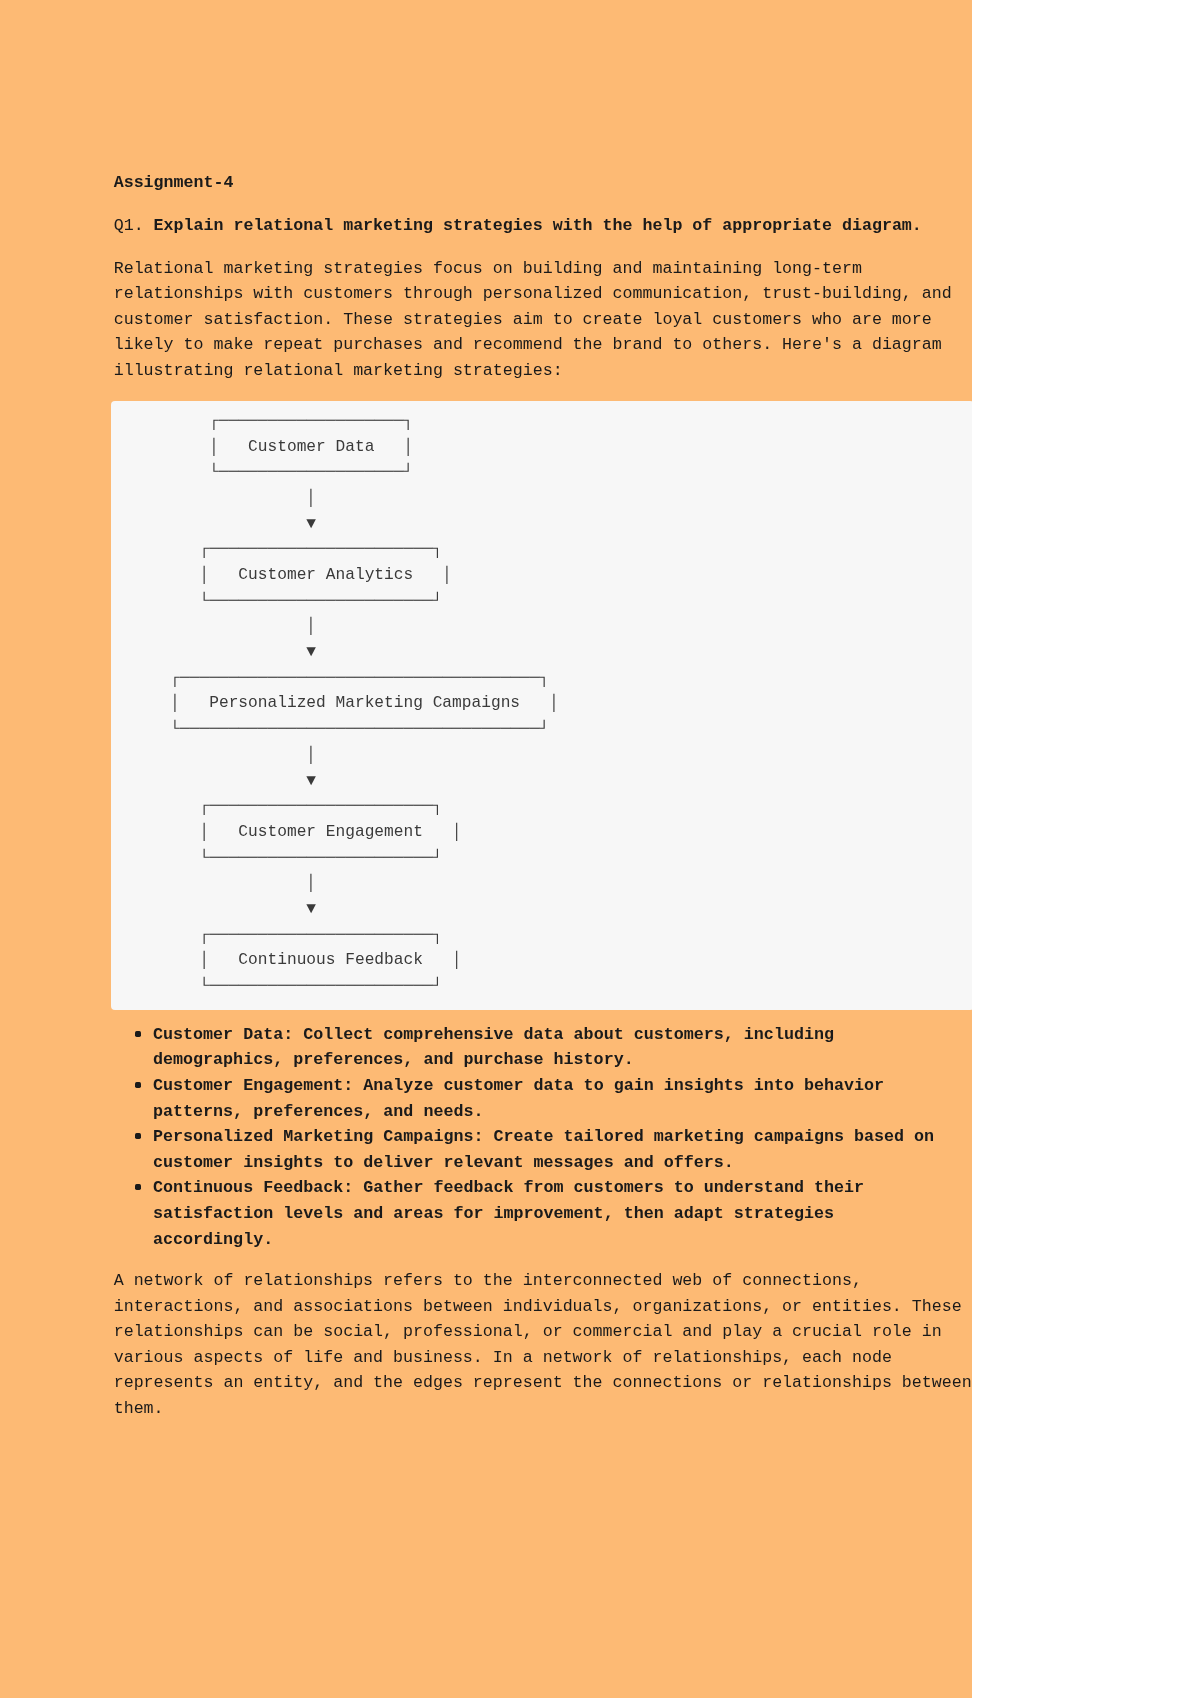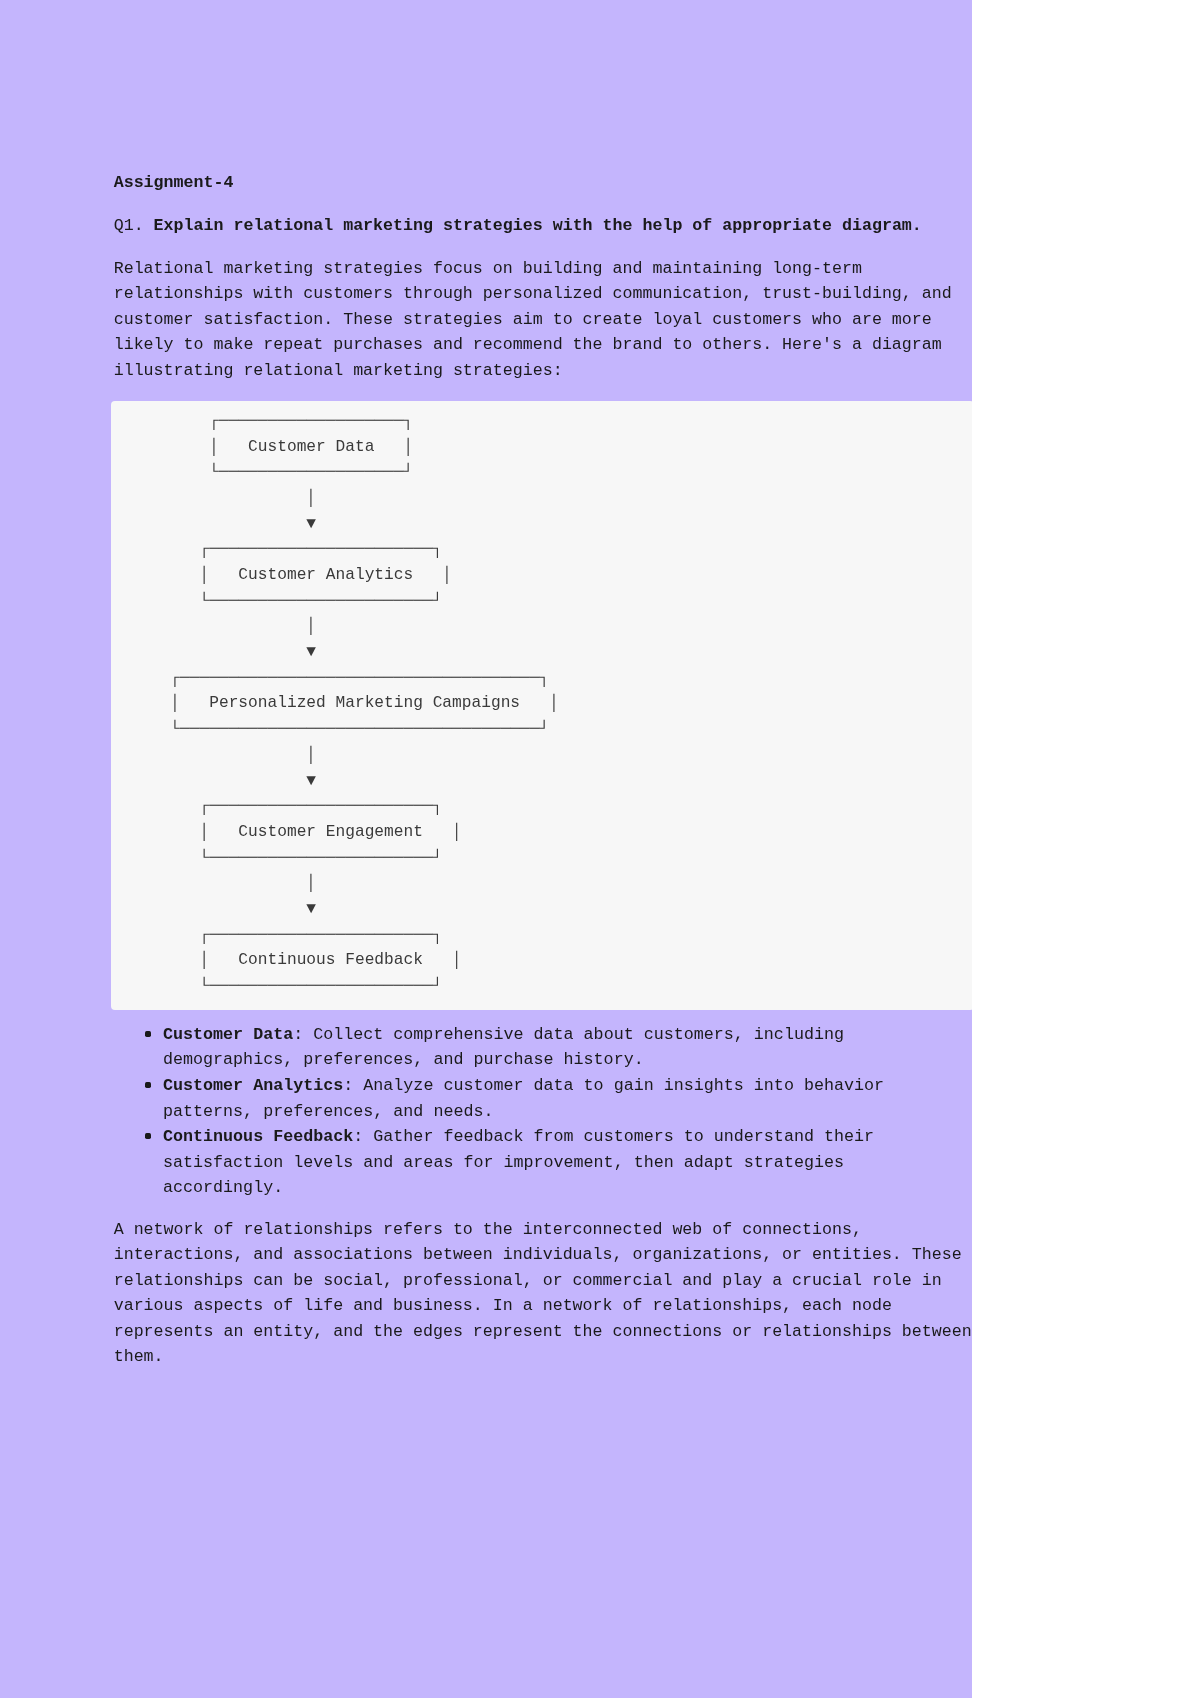--- a/index.html
+++ b/index.html
@@ -2,21 +2,21 @@
 <html><head>
 <meta charset="utf-8">
 <style>
   html, body { margin:0; padding:0; }
   body {
     width:1200px; height:1698px;
     background:#ffffff;
     font-family:"Liberation Mono", monospace;
     color:#1a1a1a;
   }
-  .page { position:relative; width:972px; height:1698px; overflow:hidden; background:#c4b5fd; }
+  .page { position:relative; width:972px; height:1698px; overflow:hidden; background:#fdba74; }
   .doc { position:absolute; left:113.7px; top:0; width:870px; will-change:opacity; }
 
   .para {
     font-size:16.64px;
     line-height:25.55px;
     margin:0;
   }
   .title { font-weight:bold; }
   .qheading strong { font-weight:bold; }
 
@@ -33,24 +33,25 @@
     overflow:hidden;
     box-sizing:border-box;
     position:relative;
     left:-2.4px;
     width:862.3px;
     height:608.7px;
 
   }
 
   ul.bullets {
-    margin:10px;
+    margin:0;
     padding-left:39.32px;
     padding-right:35.68px;
     list-style:none;
+    font-weight:bold;
   }
   ul.bullets li {
     font-size:16.698px;
     line-height:25.61px;
     position:relative;
   }
   ul.bullets li .marker {
     position:absolute;
     left:-18.3px;
     top:8.95px;
@@ -92,21 +93,22 @@
        │   Customer Engagement   │
        └───────────────────────┘
                   │
                   ▼
        ┌───────────────────────┐
        │   Continuous Feedback   │
        └───────────────────────┘</pre>
 
     <ul class="bullets" style="margin-top:12.1px">
         <li class="bullet"><span class="marker"></span><strong>Customer Data</strong><span>: Collect comprehensive data about customers, including demographics, preferences, and purchase history.</span></li>
-        <li class="bullet"><span class="marker"></span><strong>Customer Analytics</strong><span>: Analyze customer data to gain insights into behavior patterns, preferences, and needs.</span></li>
+        <li class="bullet"><span class="marker"></span><strong>Customer Engagement</strong><span>: Analyze customer data to gain insights into behavior patterns, preferences, and needs.</span></li>
+        <li class="bullet"><span class="marker"></span><strong>Personalized Marketing Campaigns</strong><span>: Create tailored marketing campaigns based on customer insights to deliver relevant messages and offers.</span></li>
         <li class="bullet"><span class="marker"></span><strong>Continuous Feedback</strong><span>: Gather feedback from customers to understand their satisfaction levels and areas for improvement, then adapt strategies accordingly.</span></li>
     </ul>
 
 
     <p class="para" style="margin-top:15.75px">A network of relationships refers to the interconnected web of connections, interactions, and associations between individuals, organizations, or entities. These relationships can be social, professional, or commercial and play a crucial role in various aspects of life and business. In a network of relationships, each node represents an entity, and the edges represent the connections or relationships between them.</p>
 
   </div>
 </div>
 
 </body></html>

